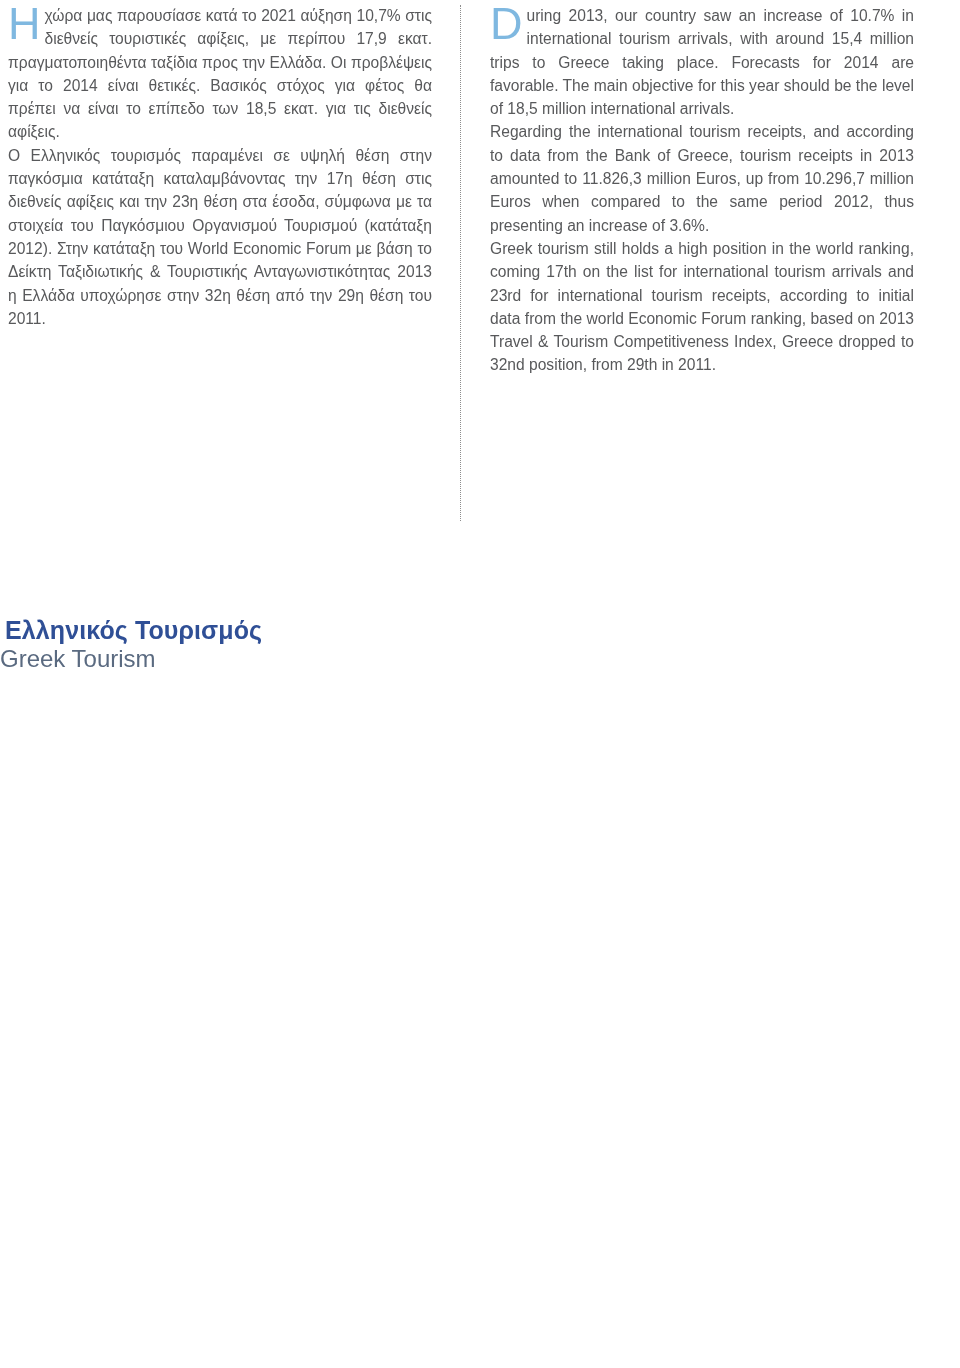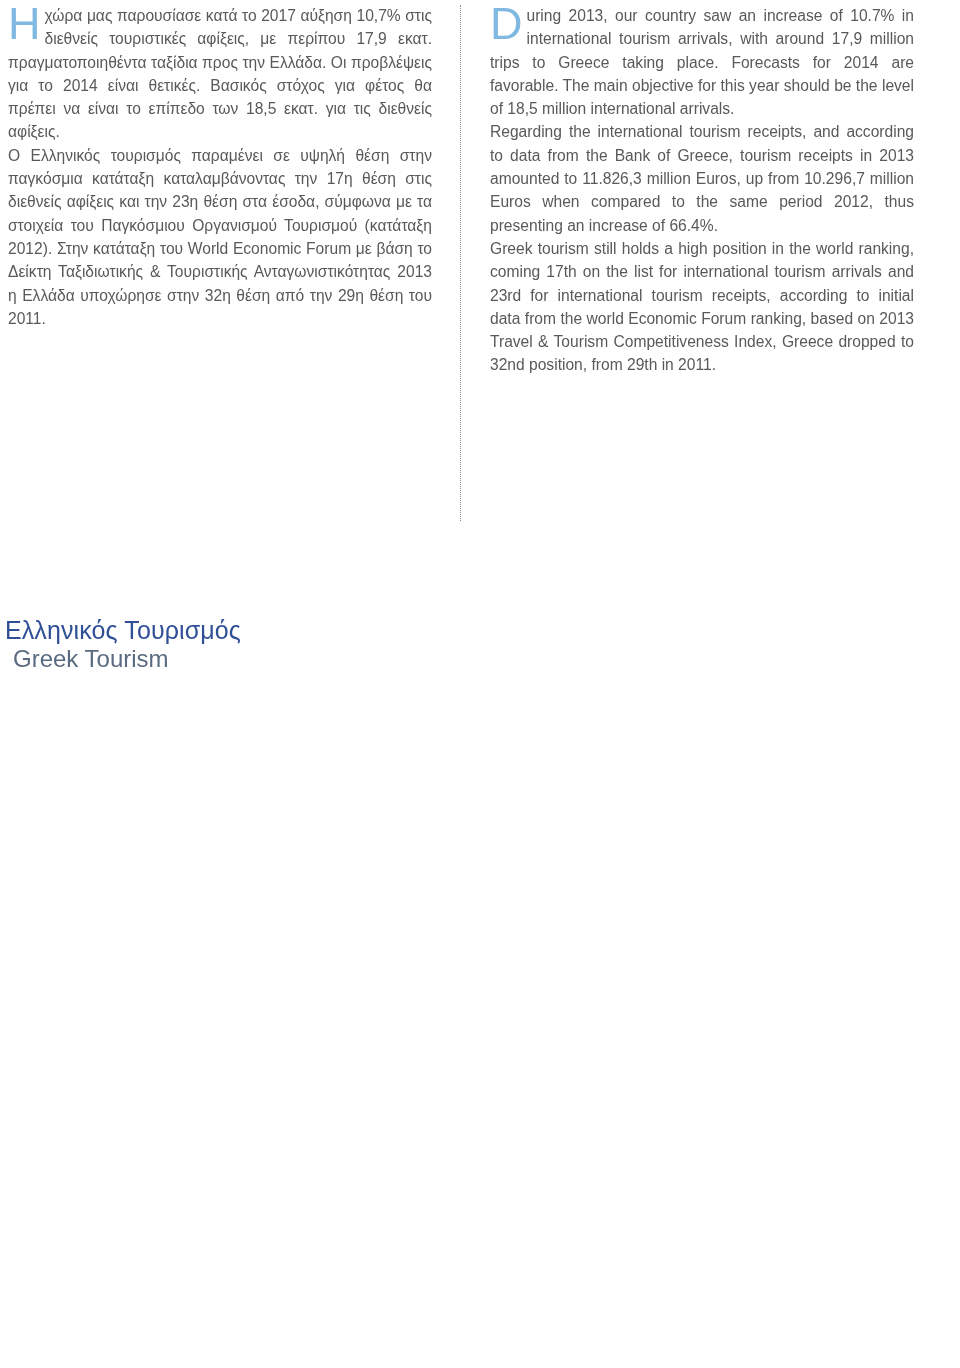--- a/index.html
+++ b/index.html
@@ -13,39 +13,39 @@
        text-align:justify;}
   .col-left{left:8px;width:424px;}
   .col-right{left:490px;width:424px;}
   .dropcap{float:left;font-size:45px;line-height:37px;font-weight:400;color:#7fb8e0;
            margin:1px 4px 0 0;font-family:"Liberation Sans",sans-serif;}
   .col p{margin:0;}
   .divider{position:absolute;left:460px;top:5px;width:0;height:516px;
            border-left:1.6px dotted #8d8d8d;}
 
   
-  .sec-title{position:absolute;left:5px;top:616px;font-size:25px;font-weight:normal;
+  .sec-title{position:absolute;left:5px;top:616px;font-size:25px;font-weight:bold;
              color:#2f4f96;letter-spacing:0.1px;}
-  .sec-sub{position:absolute;left:13px;top:645px;font-size:24px;font-weight:400;
+  .sec-sub{position:absolute;left:0;top:645px;font-size:24px;font-weight:400;
            color:#5a6a80;}
 </style>
 </head>
 <body>
 
 <div class="page">
 
   <div class="col col-left">
-    <p><span class="dropcap">H</span><span>χώρα μας παρουσίασε κατά το 2017 αύξηση 10,7% στις διεθνείς τουριστικές αφίξεις, με περίπου 17,9 εκατ. πραγματοποιηθέντα ταξίδια προς την Ελλάδα. Οι προβλέψεις για το 2014 είναι θετικές. Βασικός στόχος για φέτος θα πρέπει να είναι το επίπεδο των 18,5 εκατ. για τις διεθνείς αφίξεις.</span></p>
+    <p><span class="dropcap">H</span><span>χώρα μας παρουσίασε κατά το 2021 αύξηση 10,7% στις διεθνείς τουριστικές αφίξεις, με περίπου 17,9 εκατ. πραγματοποιηθέντα ταξίδια προς την Ελλάδα. Οι προβλέψεις για το 2014 είναι θετικές. Βασικός στόχος για φέτος θα πρέπει να είναι το επίπεδο των 18,5 εκατ. για τις διεθνείς αφίξεις.</span></p>
     <p>Ο Ελληνικός τουρισμός παραμένει σε υψηλή θέση στην παγκόσμια κατάταξη καταλαμβάνοντας την 17η θέση στις διεθνείς αφίξεις και την 23η θέση στα έσοδα, σύμφωνα με τα στοιχεία του Παγκόσμιου Οργανισμού Τουρισμού (κατάταξη 2012). Στην κατάταξη του World Economic Forum με βάση το Δείκτη Ταξιδιωτικής &amp; Τουριστικής Ανταγωνιστικότητας 2013 η Ελλάδα υποχώρησε στην 32η θέση από την 29η θέση του 2011.</p>
   </div>
 
   <div class="divider"></div>
 
   <div class="col col-right">
-    <p><span class="dropcap">D</span><span>uring 2013, our country saw an increase of 10.7% in international tourism arrivals, with around 17,9 million trips to Greece taking place. Forecasts for 2014 are favorable. The main objective for this year should be the level of 18,5 million international arrivals.</span></p>
-    <p>Regarding the international tourism receipts, and according to data from the Bank of Greece, tourism receipts in 2013 amounted to 11.826,3 million Euros, up from 10.296,7 million Euros when compared to the same period 2012, thus presenting an increase of 66.4%.</p>
+    <p><span class="dropcap">D</span><span>uring 2013, our country saw an increase of 10.7% in international tourism arrivals, with around 15,4 million trips to Greece taking place. Forecasts for 2014 are favorable. The main objective for this year should be the level of 18,5 million international arrivals.</span></p>
+    <p>Regarding the international tourism receipts, and according to data from the Bank of Greece, tourism receipts in 2013 amounted to 11.826,3 million Euros, up from 10.296,7 million Euros when compared to the same period 2012, thus presenting an increase of 3.6%.</p>
     <p>Greek tourism still holds a high position in the world ranking, coming 17th on the list for international tourism arrivals and 23rd for international tourism receipts, according to initial data from the world Economic Forum ranking, based on 2013 Travel &amp; Tourism Competitiveness Index, Greece dropped to 32nd position, from 29th in 2011.</p>
   </div>
 
   <div class="sec-title">Ελληνικός Τουρισμός</div>
   <div class="sec-sub">Greek Tourism</div>
 
 </div>
 
 </body></html>

